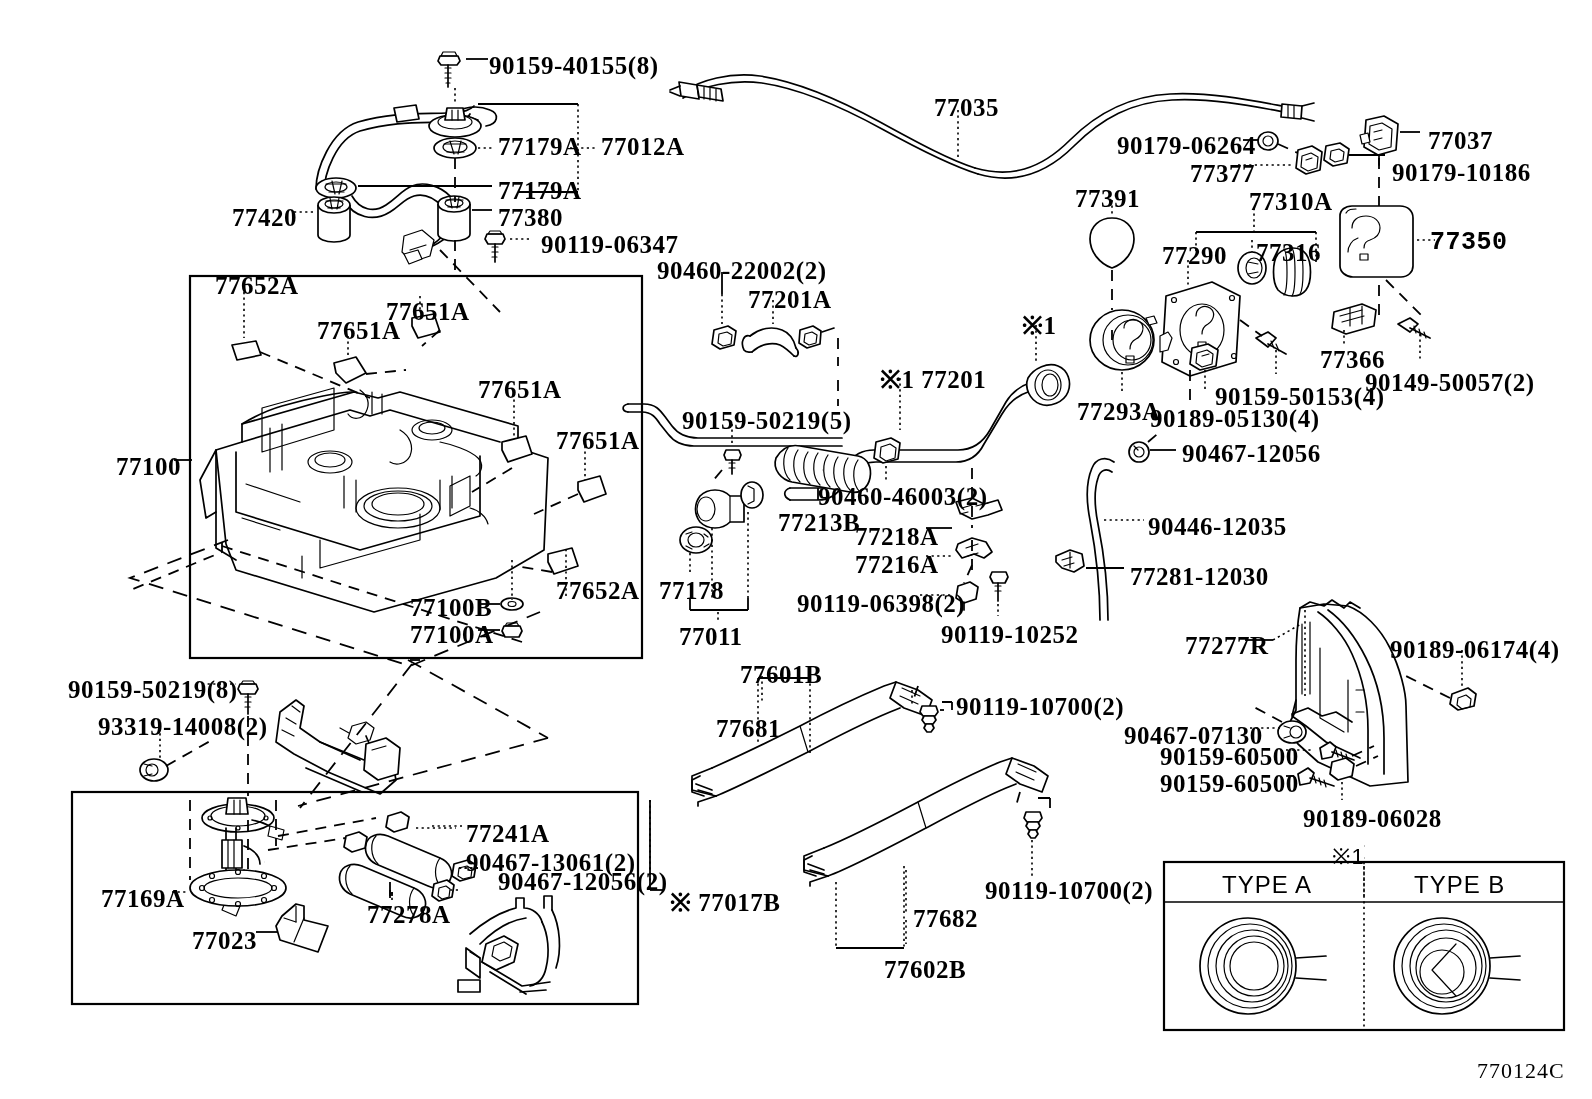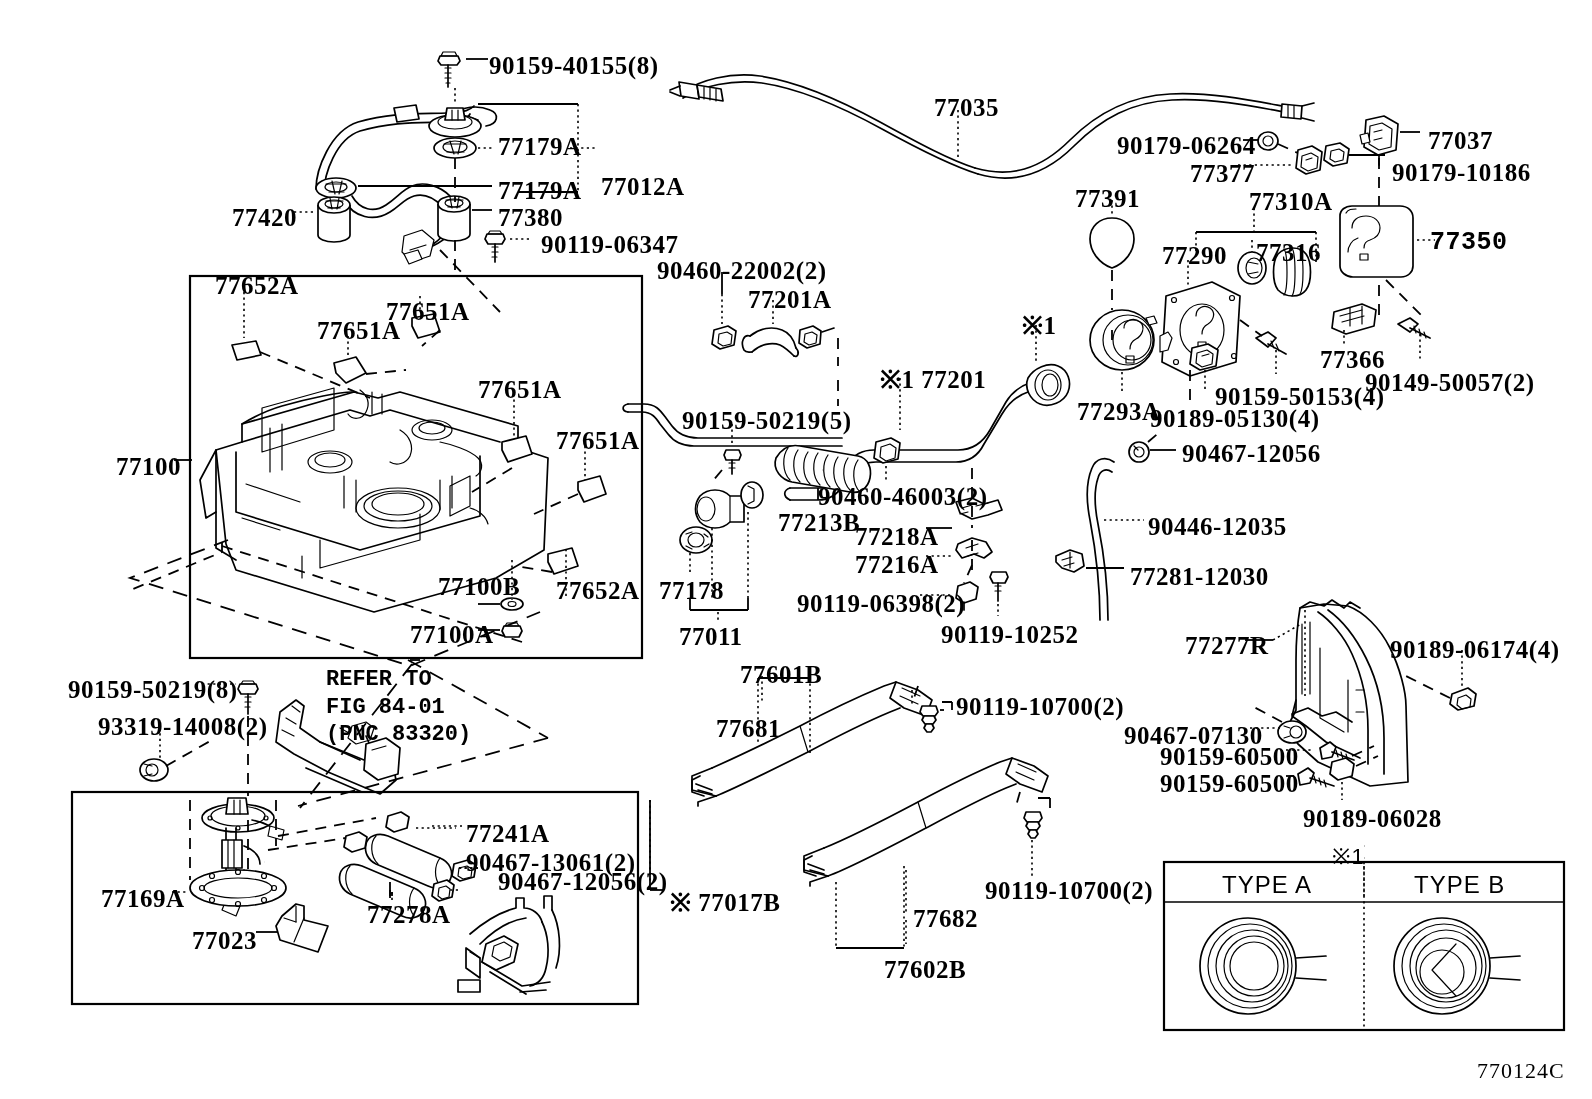--- a/index.html
+++ b/index.html
@@ -747,21 +747,21 @@
     <path class="s" d="M1490,978 l30,2"></path>
   </g>
   <path class="dot" d="M1364,846 l0,0"></path>
 
   <path class="dot" d="M1364,858 l0,-0"></path>
 </svg>
 
 <div id="labels-layer">
       <div class="lbl" style="left: 489px; top: 53px;">90159-40155(8)</div>
       <div class="lbl" style="left: 498px; top: 134px;">77179A</div>
-      <div class="lbl" style="left: 601px; top: 134px; margin-top: 40px;">77012A</div>
+      <div class="lbl" style="left: 601px; top: 134px;">77012A</div>
       <div class="lbl" style="left: 498px; top: 178px;">77179A</div>
       <div class="lbl" style="left: 498px; top: 205px;">77380</div>
       <div class="lbl" style="left: 232px; top: 205px;">77420</div>
       <div class="lbl" style="left: 541px; top: 232px;">90119-06347</div>
       <div class="lbl" style="left: 934px; top: 95px; text-align: center;">77035</div>
       <div class="lbl" style="left: 1117px; top: 133px;">90179-06264</div>
       <div class="lbl" style="left: 1428px; top: 128px;">77037</div>
       <div class="lbl" style="left: 1190px; top: 161px;">77377</div>
       <div class="lbl" style="left: 1392px; top: 160px;">90179-10186</div>
       <div class="lbl" style="left: 1075px; top: 186px;">77391</div>
@@ -789,21 +789,21 @@
       <div class="lbl" style="left: 941px; top: 622px;">90119-10252</div>
       <div class="lbl" style="left: 679px; top: 624px;">77011</div>
       <div class="lbl" style="left: 1148px; top: 514px;">90446-12035</div>
       <div class="lbl" style="left: 1130px; top: 564px;">77281-12030</div>
       <div class="lbl" style="left: 215px; top: 273px;">77652A</div>
       <div class="lbl" style="left: 386px; top: 299px;">77651A</div>
       <div class="lbl" style="left: 317px; top: 318px;">77651A</div>
       <div class="lbl" style="left: 478px; top: 377px;">77651A</div>
       <div class="lbl" style="left: 556px; top: 428px;">77651A</div>
       <div class="lbl" style="left: 116px; top: 454px;">77100</div>
-      <div class="lbl" style="left: 410px; top: 574px; margin-left: 28px;">77100B</div>
+      <div class="lbl" style="left: 410px; top: 595px;">77100B</div>
       <div class="lbl" style="left: 556px; top: 578px;">77652A</div>
       <div class="lbl" style="left: 410px; top: 622px;">77100A</div>
       <div class="lbl" style="left: 68px; top: 677px;">90159-50219(8)</div>
       <div class="lbl" style="left: 98px; top: 714px;">93319-14008(2)</div>
       <div class="lbl" style="left: 466px; top: 821px;">77241A</div>
       <div class="lbl" style="left: 466px; top: 850px;">90467-13061(2)</div>
       <div class="lbl" style="left: 457px; top: 869px; margin-left: 41px;">90467-12056(2)</div>
       <div class="lbl" style="left: 101px; top: 886px;">77169A</div>
       <div class="lbl" style="left: 367px; top: 902px;">77278A</div>
       <div class="lbl" style="left: 192px; top: 928px;">77023</div>
@@ -815,25 +815,20 @@
       <div class="lbl" style="left: 913px; top: 906px;">77682</div>
       <div class="lbl" style="left: 884px; top: 957px;">77602B</div>
       <div class="lbl" style="left: 1185px; top: 633px;">77277R</div>
       <div class="lbl" style="left: 1390px; top: 637px;">90189-06174(4)</div>
       <div class="lbl" style="left: 1124px; top: 723px;">90467-07130</div>
       <div class="lbl" style="left: 1160px; top: 744px;">90159-60500</div>
       <div class="lbl" style="left: 1160px; top: 771px;">90159-60500</div>
       <div class="lbl" style="left: 1303px; top: 806px;">90189-06028</div>
     </div>
 
-<div class="refer" style="left:326px;top:666px;">
-  <div>REFER TO</div>
-  <div>FIG 84-01</div>
-  <div>(PNC 83320)</div>
-</div>
 
 <div class="typelbl" style="left:1332px;top:840px;font-family:'Liberation Sans',sans-serif;font-size:22px;">※1</div>
 <div class="typelbl" style="left:1222px;top:871px;">TYPE A</div>
 <div class="typelbl" style="left:1414px;top:871px;">TYPE B</div>
 
 
 <div class="drawno" style="left:1477px;top:1058px;">770124C</div>
 
 </div>
 

